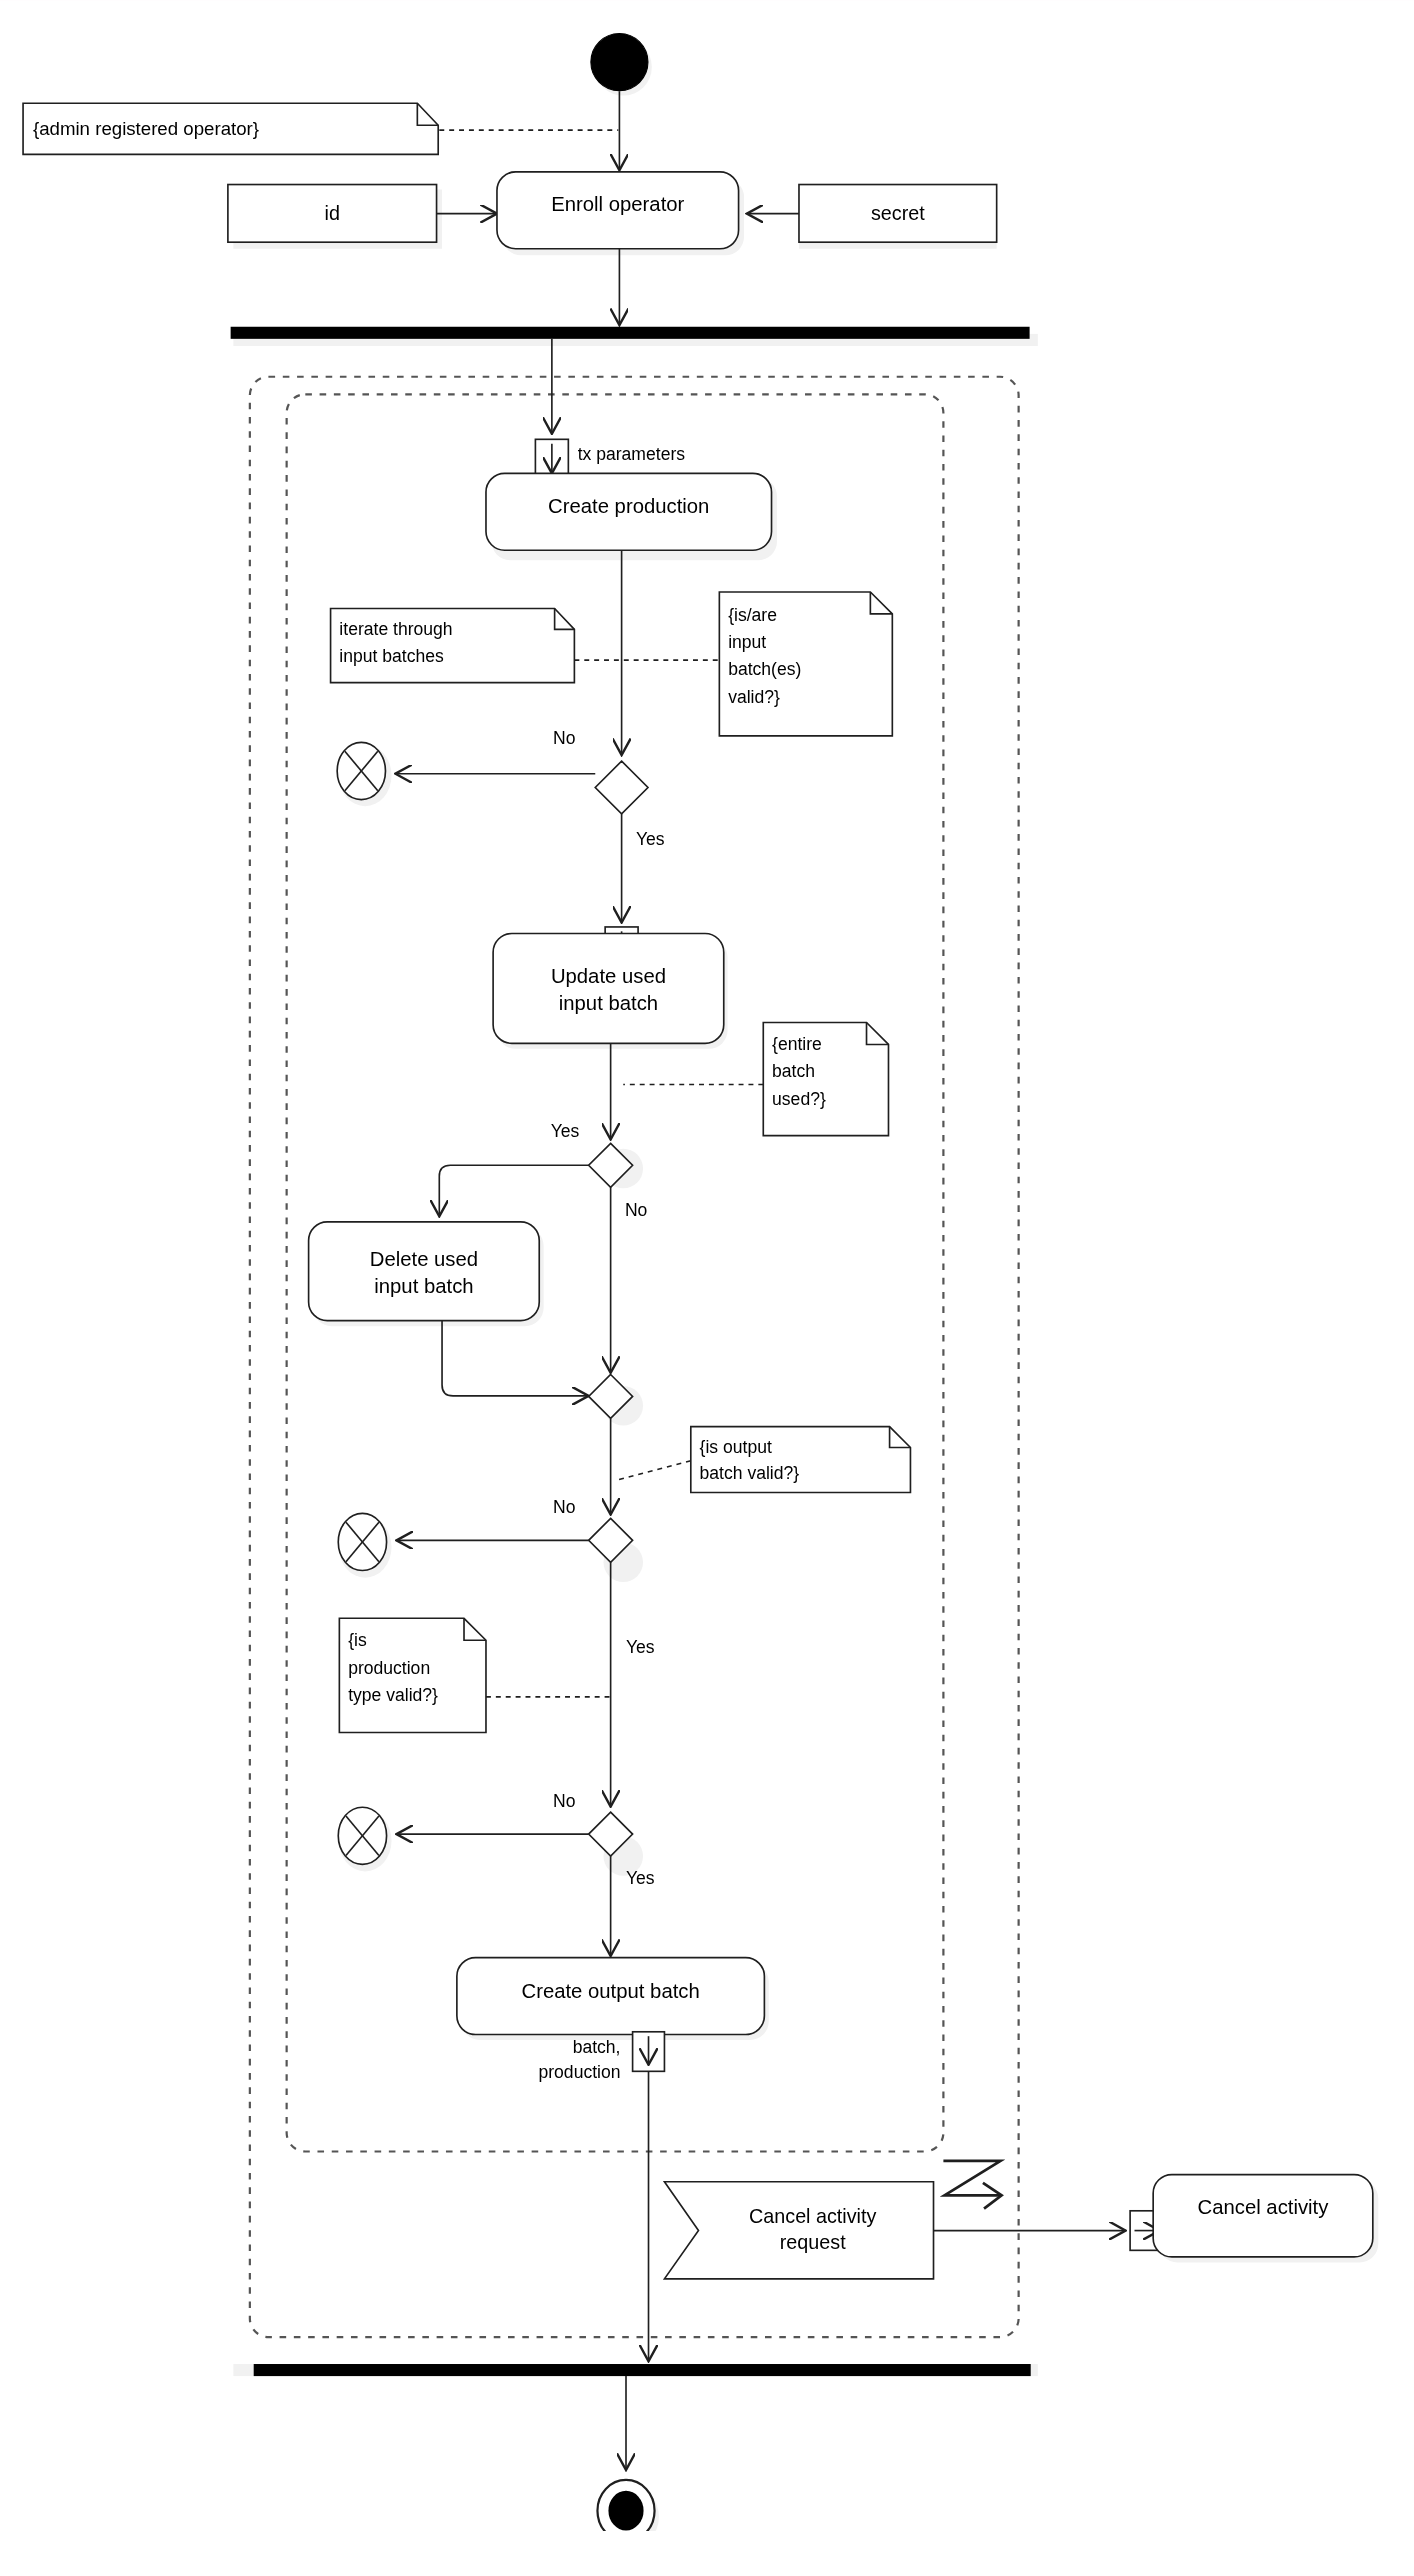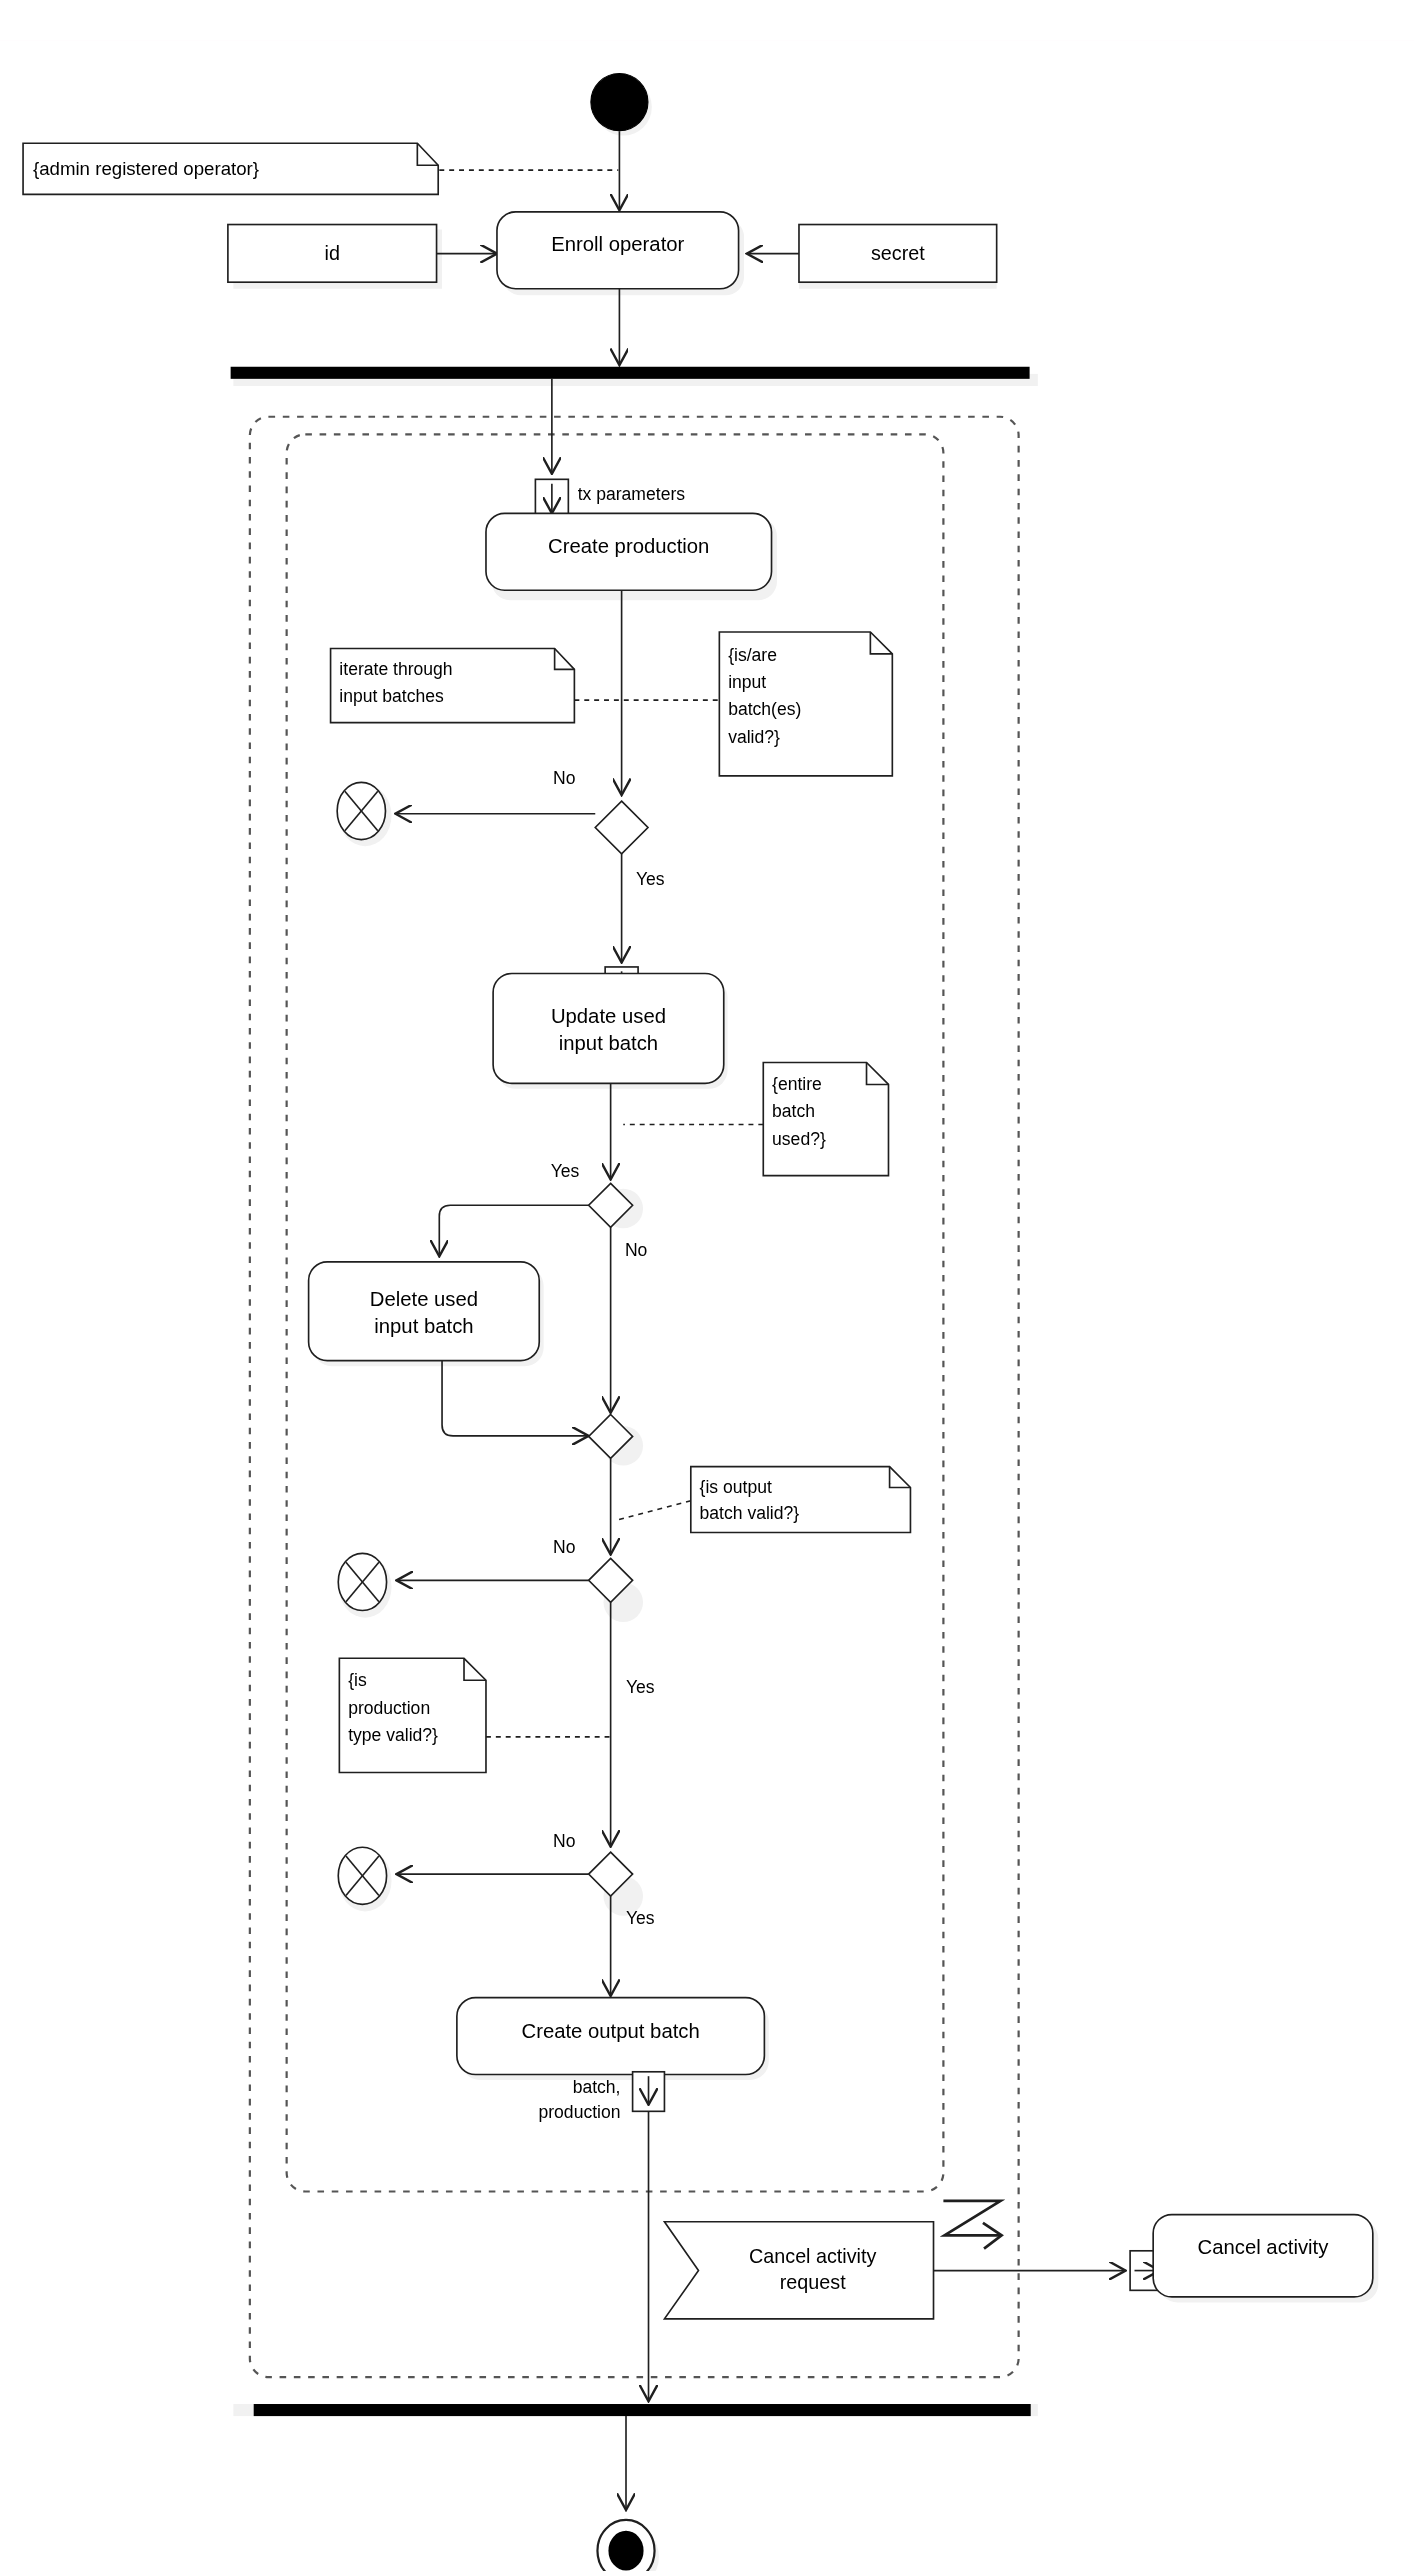--- a/index.html
+++ b/index.html
@@ -1,17 +1,17 @@
 <!DOCTYPE html>
 <html style="font-size:8.8px"><head>
 <meta charset="utf-8">
 <style>
   html,body{margin:0;padding:0;background:#ffffff;}
   body{font-family:"Liberation Sans", sans-serif;}
-  #root{position:relative;width:1414px;height:2531px;background:#f9a8d4;overflow:hidden;margin-top:40px;}
+  #root{position:relative;width:1414px;height:2531px;background:#f9a8d4;overflow:hidden;}
   svg{display:block;}
   .node-text{font-family:"Liberation Sans", sans-serif;fill:#000;}
   .edge-label{font-family:"Liberation Sans", sans-serif;fill:#000;}
 </style>
 </head>
 <body>
 
 <div id="root">
 <svg width="1414" height="2576" viewBox="0 0 2575 4691" xmlns="http://www.w3.org/2000/svg">
 

